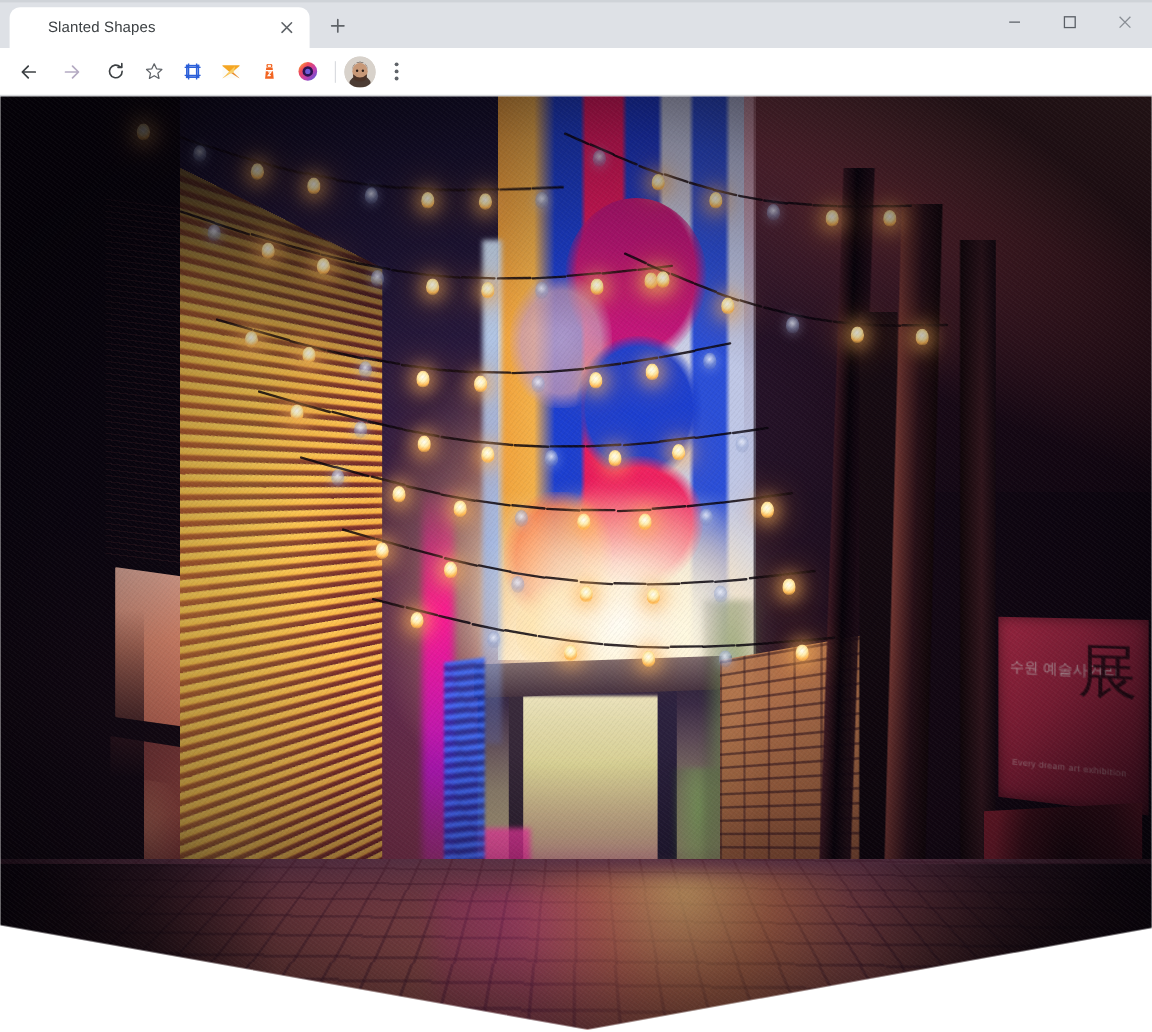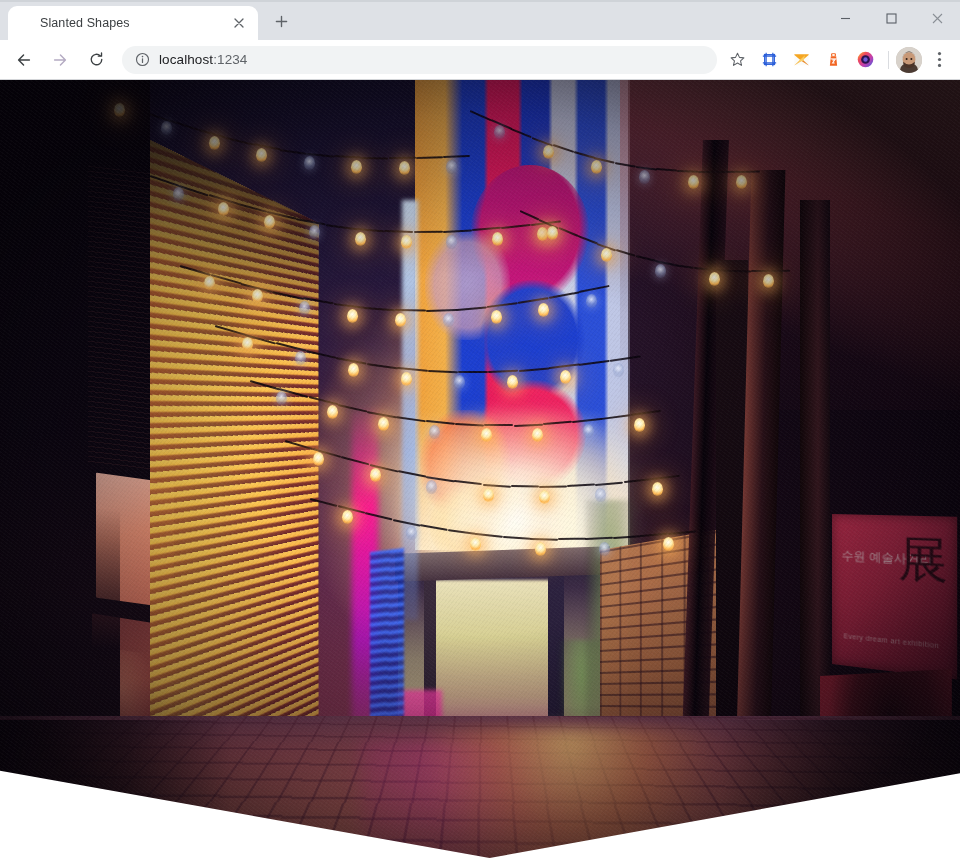--- a/index.html
+++ b/index.html
@@ -601,30 +601,20 @@
       </svg>
     </div>
 
     <div class="nav-btn">
       <svg width="17" height="17" viewBox="0 0 20 20" aria-hidden="true">
         <path d="M16.2 10a6.2 6.2 0 1 1-1.9-4.45" stroke="#3c4043" stroke-width="1.6" fill="none" stroke-linecap="round"></path>
         <path d="M15.9 2.4 V6.1 H12.2" stroke="#3c4043" stroke-width="1.6" fill="none" stroke-linecap="round" stroke-linejoin="round"></path>
       </svg>
     </div>
 
-    <div class="omnibox">
-      <span class="omni-info">
-        <svg width="15" height="15" viewBox="0 0 16 16" aria-hidden="true">
-          <circle cx="8" cy="8" r="6.4" stroke="#5f6368" stroke-width="1.2" fill="none"></circle>
-          <path d="M8 7.2 V11.2" stroke="#5f6368" stroke-width="1.3" stroke-linecap="round"></path>
-          <circle cx="8" cy="4.9" r=".85" fill="#5f6368"></circle>
-        </svg>
-      </span>
-      <span class="omni-url"><span>localhost</span><span class="dim">:1234</span></span>
-    </div>
 
     <div class="star-btn">
       <svg width="17" height="17" viewBox="0 0 20 20" aria-hidden="true">
         <path d="M10 2.6 l2.3 4.9 5.2.6 -3.9 3.6 1.1 5.2 -4.7-2.7 -4.7 2.7 1.1-5.2 -3.9-3.6 5.2-.6Z" stroke="#5f6368" stroke-width="1.25" fill="none" stroke-linejoin="round"></path>
       </svg>
     </div>
 
     <div class="ext">
       <svg width="19" height="19" viewBox="0 0 20 20" aria-hidden="true">
         <rect x="5" y="5" width="10" height="10" stroke="#2b5fd9" stroke-width="1.5" fill="none"></rect>

